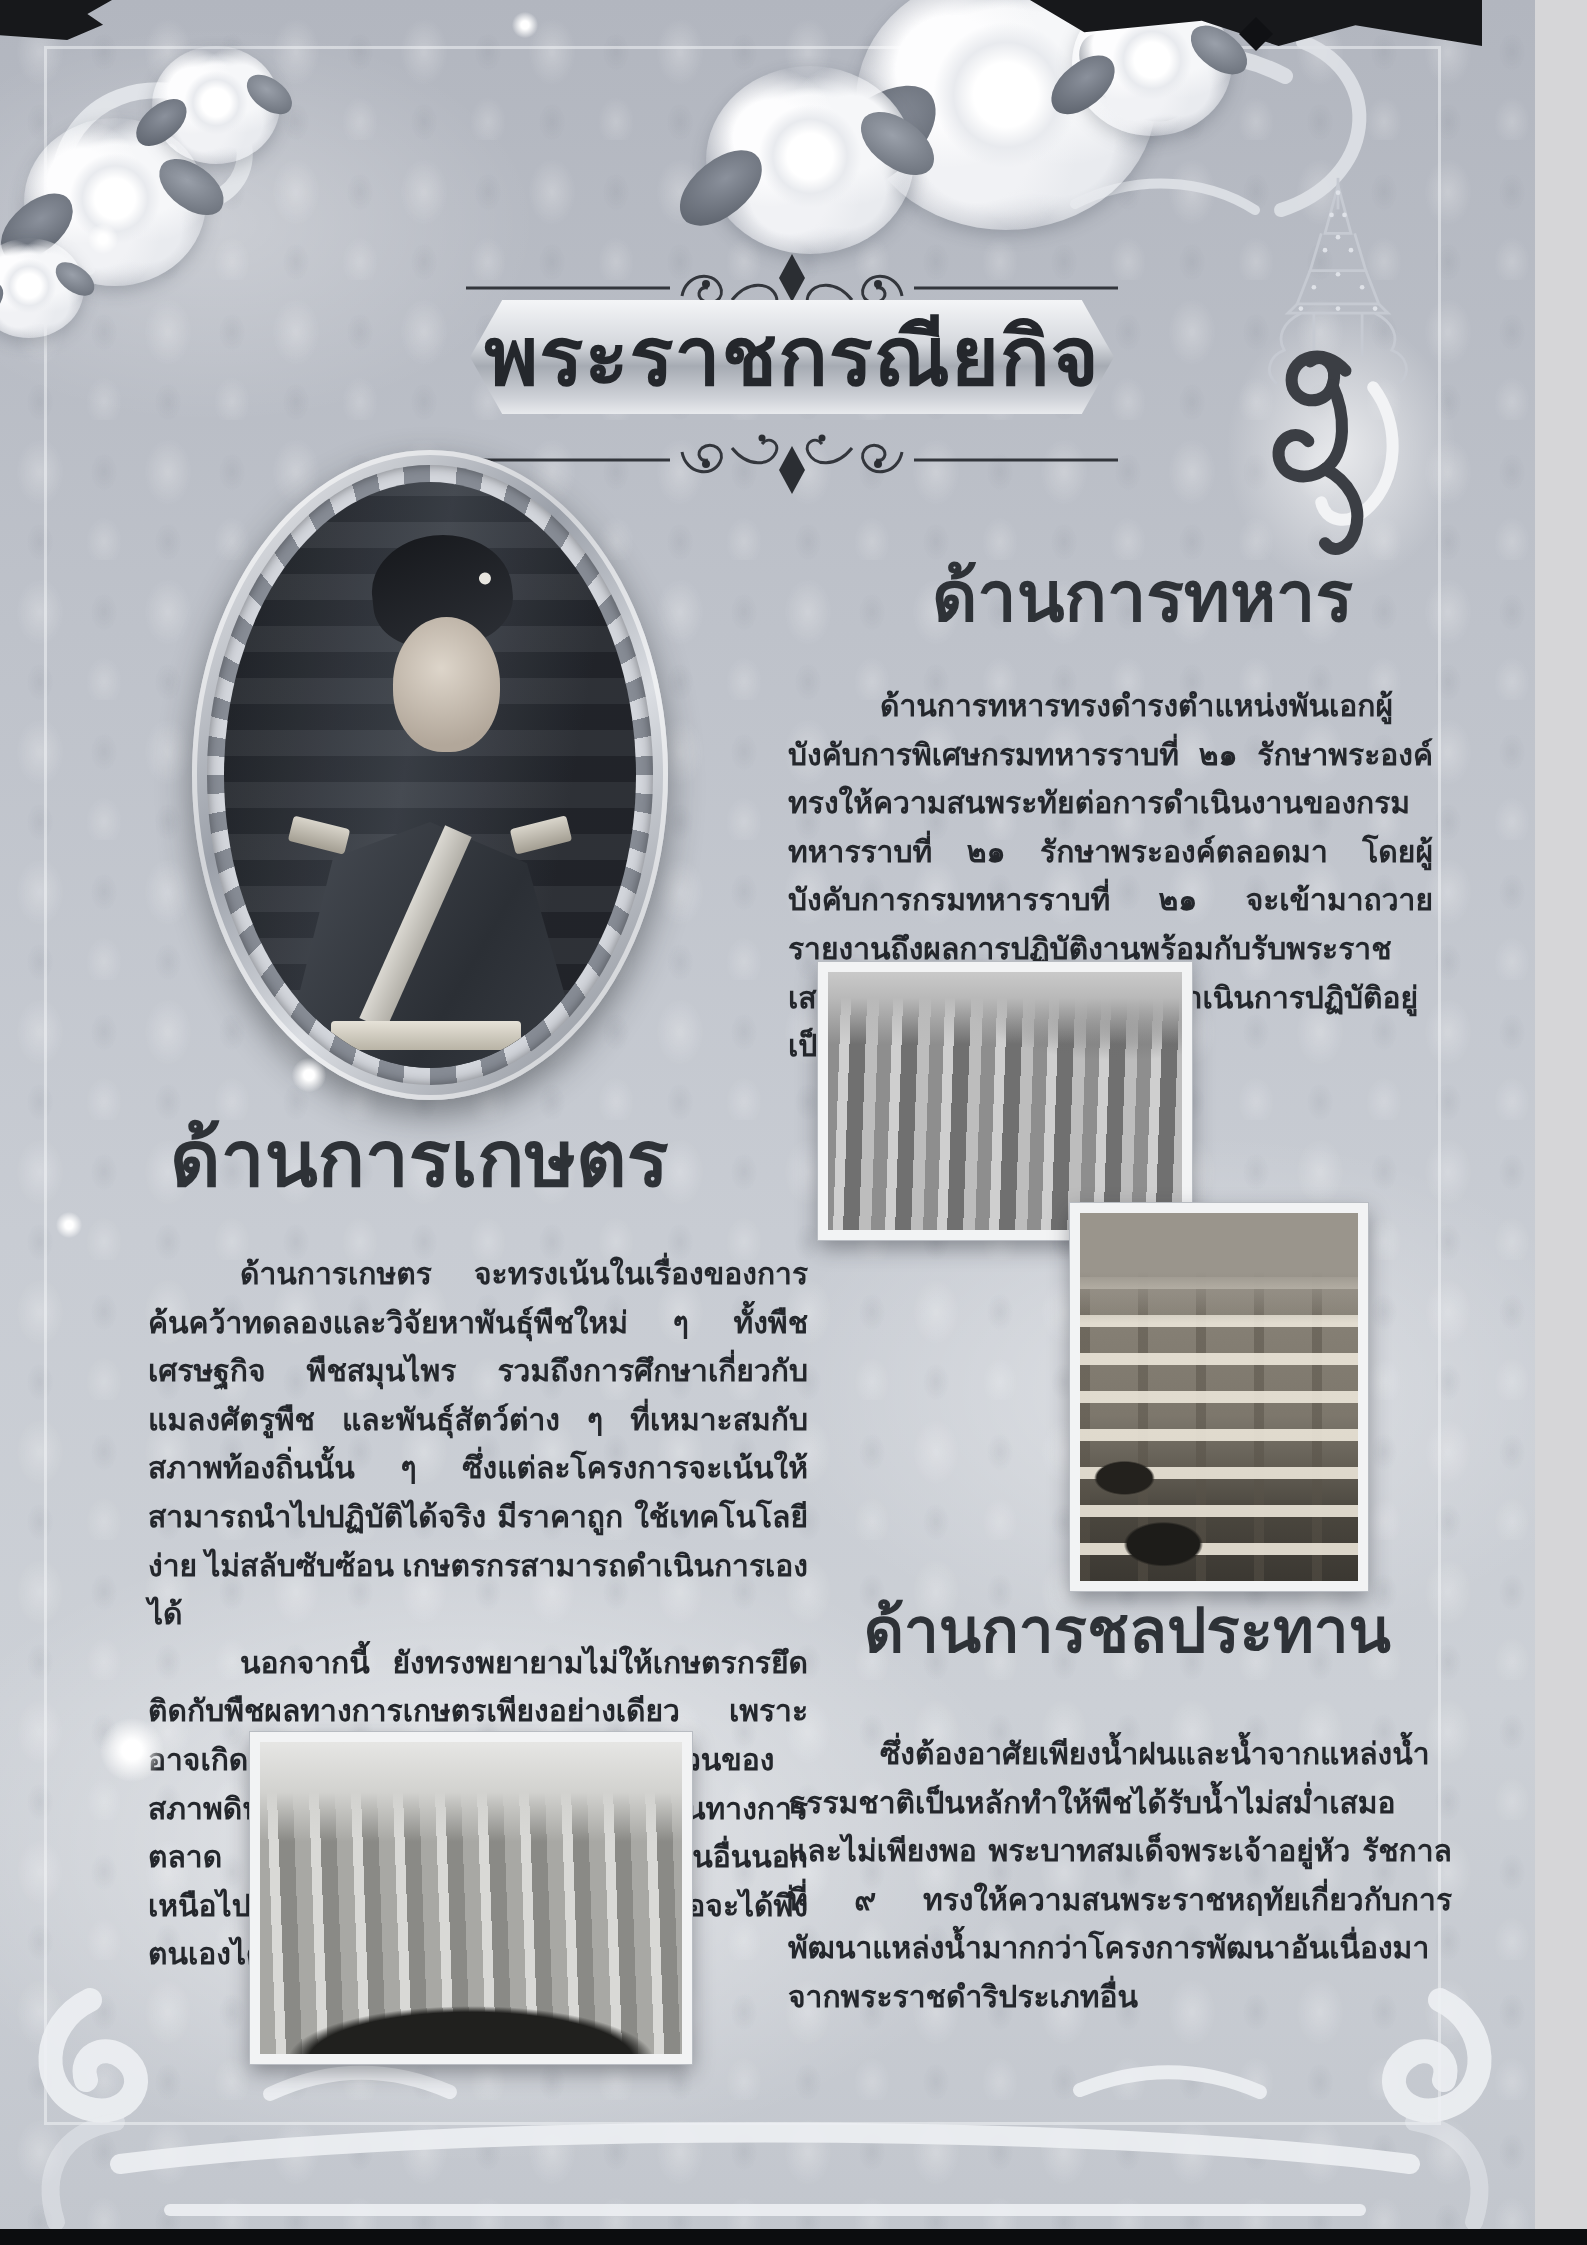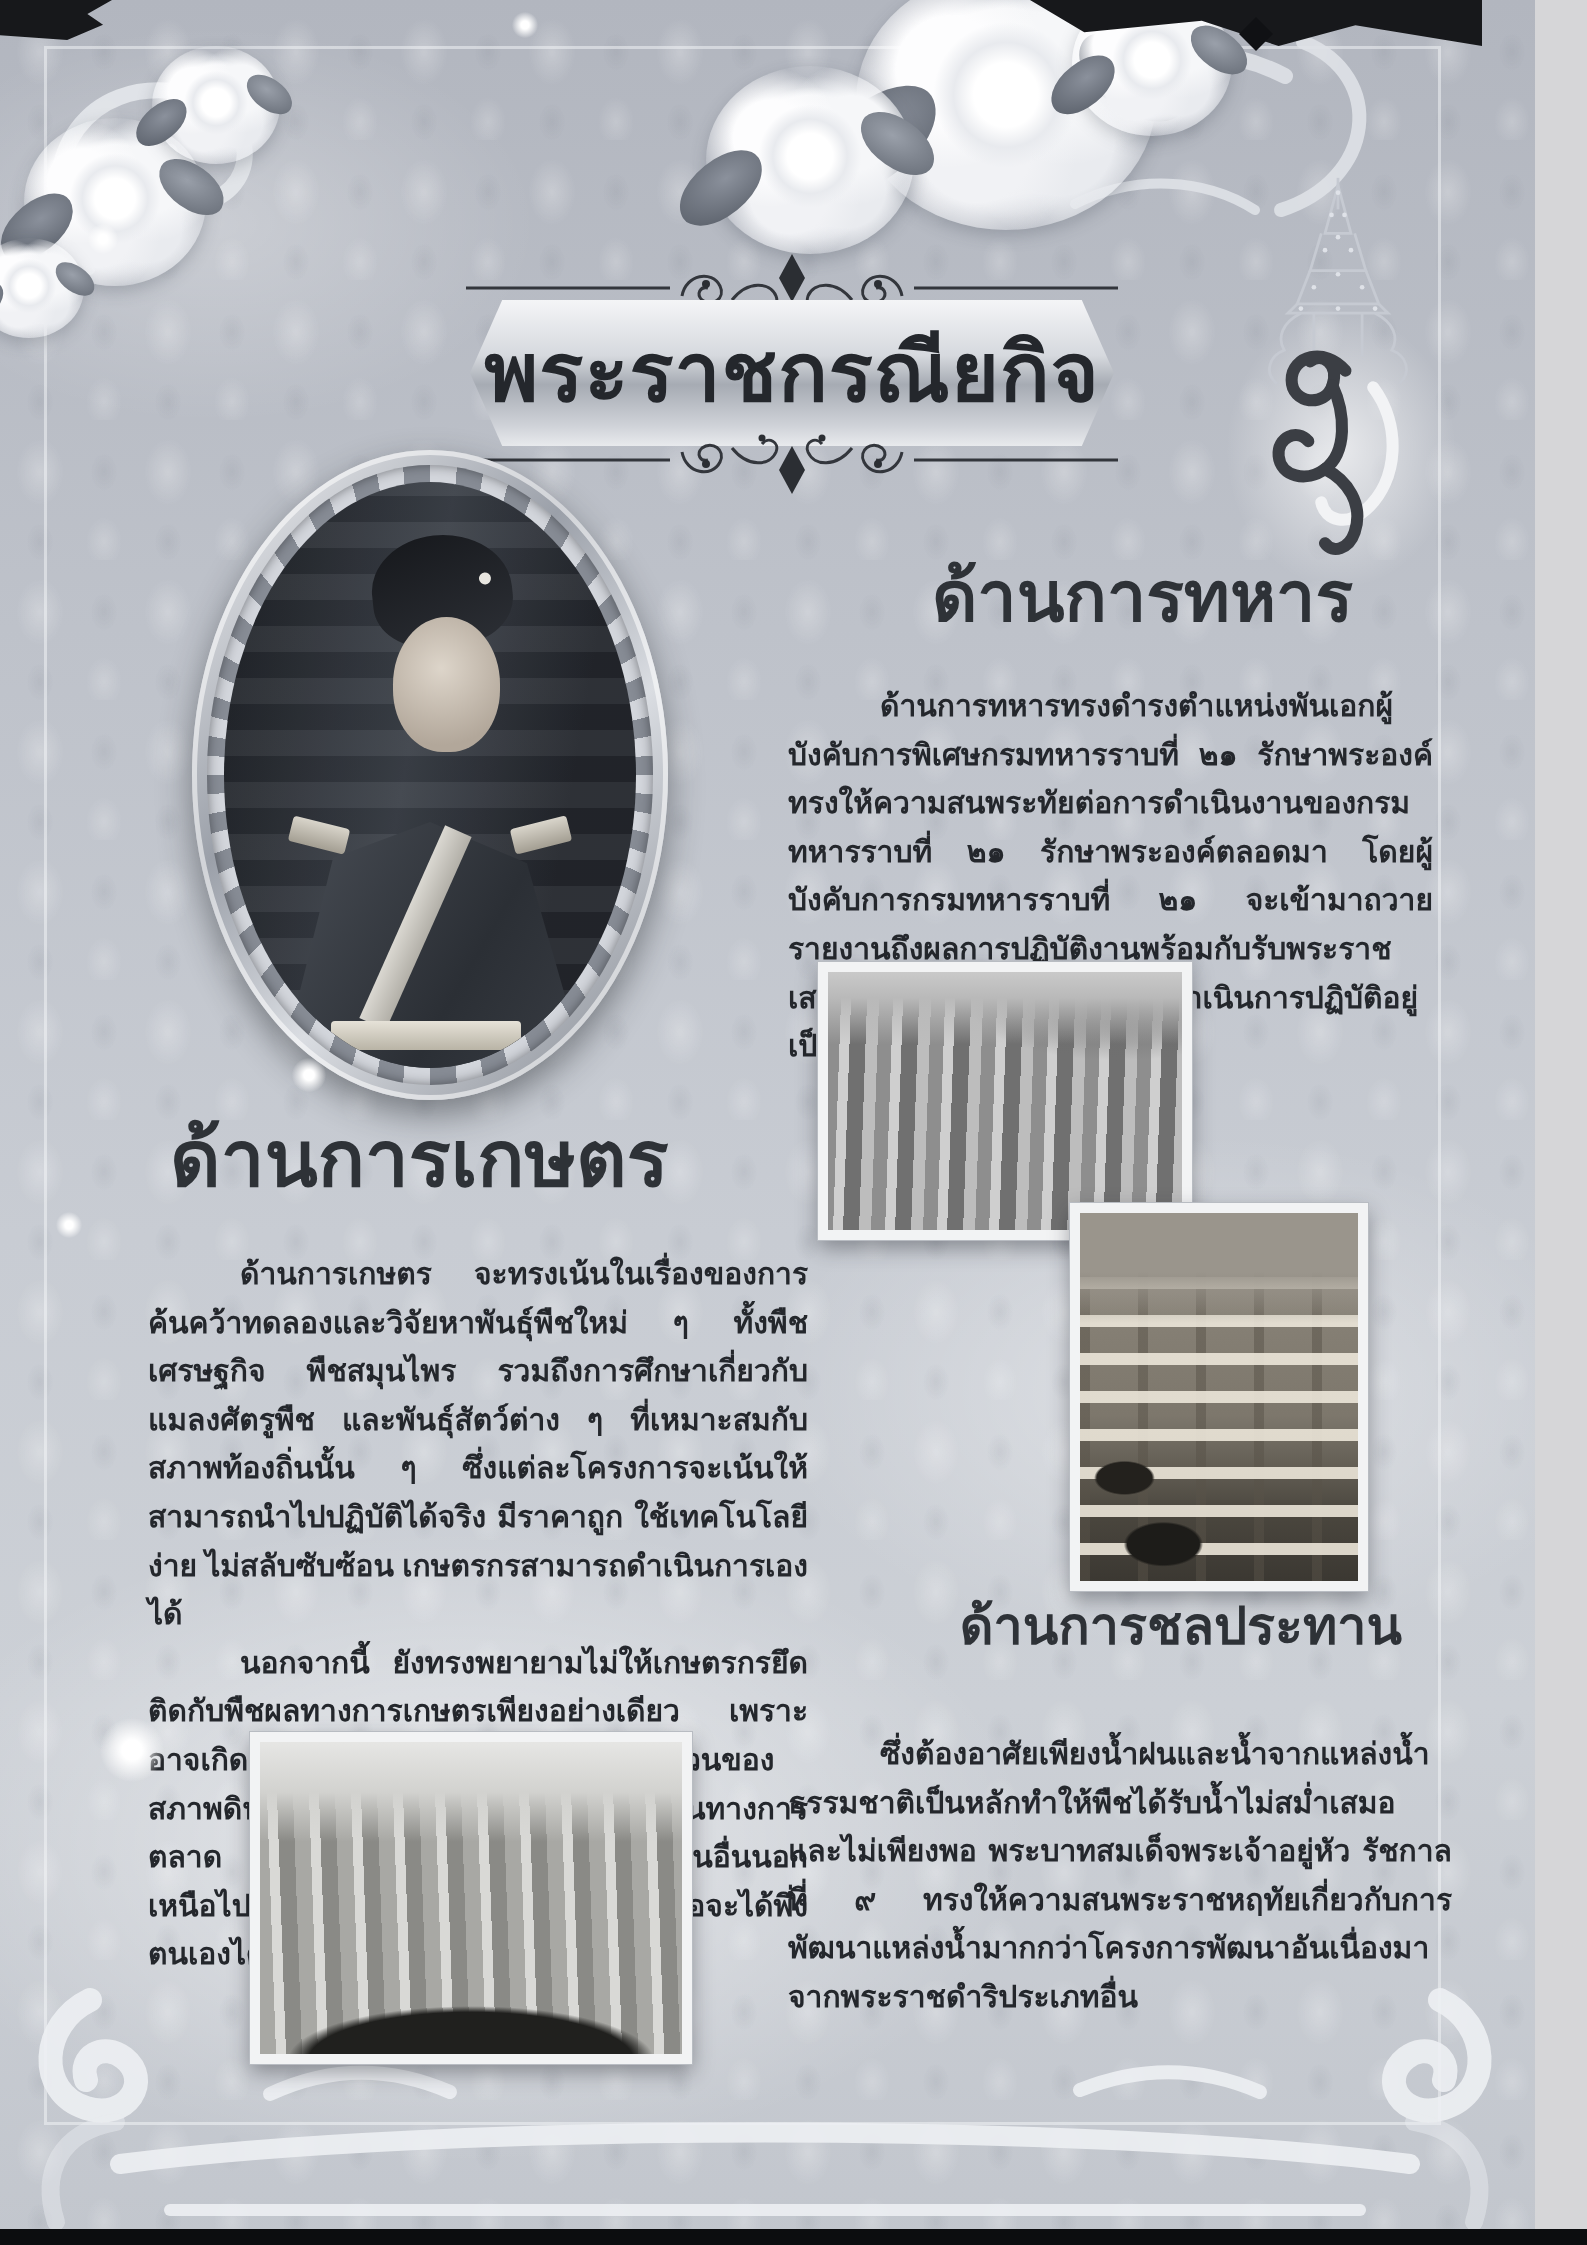--- a/index.html
+++ b/index.html
@@ -46,21 +46,21 @@
   .rose::after{content:"";position:absolute;width:46%;height:30%;left:-16%;top:50%;
     background:radial-gradient(ellipse at 60% 40%, #8b919c, #565c66);
     border-radius:60% 40% 60% 40%;transform:rotate(-32deg);z-index:-1;}
   .rose::before{content:"";position:absolute;width:40%;height:26%;right:-12%;top:28%;
     background:radial-gradient(ellipse at 40% 40%, #9aa0aa, #646a74);
     border-radius:40% 60% 40% 60%;transform:rotate(28deg);z-index:-1;}
   
   .flourish{position:absolute;left:460px;width:664px;height:72px;z-index:5;}
   .flourish.top{top:252px;}
   .flourish.bottom{top:424px;transform:rotate(180deg);}
-  .banner{position:absolute;left:470px;top:300px;width:644px;height:146px;z-index:5;
+  .banner{position:absolute;left:470px;top:300px;width:644px;height:114px;z-index:5;
     clip-path:polygon(0% 50%,5% 0%,95% 0%,100% 50%,95% 100%,5% 100%);
     background:linear-gradient(180deg,#f4f5f7 0%,#d6d9de 38%,#a6abb3 58%,#cfd2d8 86%,#e8eaed 100%);
     display:flex;align-items:center;justify-content:center;
     box-shadow:0 4px 14px rgba(40,44,52,.3);}
   .banner-title{font-size:82px;font-weight:600;color:#24272c;letter-spacing:1px;line-height:1;}
   
   .monogram{position:absolute;left:1236px;top:166px;width:204px;height:402px;z-index:4;}
   .monogram-glow{position:absolute;left:1216px;top:300px;width:250px;height:300px;z-index:3;
     background:radial-gradient(ellipse at 50% 50%, rgba(255,255,255,.65), transparent 65%);}
   
@@ -88,21 +88,21 @@
   .p-belt{position:absolute;left:26%;bottom:3%;width:46%;height:5%;
     background:linear-gradient(180deg,#e6e2d8,#b9b4a6);border-radius:4px;}
   .p-epl,.p-epr{position:absolute;top:58%;width:14%;height:4.5%;background:linear-gradient(#d9d5cb,#a39e92);
     border-radius:4px;}
   .p-epl{left:16%;transform:rotate(14deg);}  .p-epr{right:16%;transform:rotate(-14deg);}
   
   .heading{position:absolute;color:#2e3237;font-weight:600;line-height:1;z-index:6;
     font-family:"Liberation Sans",sans-serif;}
   .h-military{top:562px;right:182px;font-size:70px;}
   .h-agri{top:1120px;left:170px;font-size:78px;}
-  .h-irri{top:1600px;right:133px;font-size:52px;}
+  .h-irri{top:1600px;right:144px;font-size:62px;}
   .textblock{position:absolute;z-index:6;}
   .textblock p{margin:0;font-family:"Liberation Serif",serif;font-weight:700;font-size:30px;
     line-height:1.62;color:#24272c;text-align:justify;text-indent:92px;}
   .t-military{left:788px;top:682px;width:645px;}
   .t-agri{left:148px;top:1250px;width:660px;}
   .t-irri{left:788px;top:1730px;width:664px;}
   
   .photo{position:absolute;background:#f2f3f4;padding:10px;
     box-shadow:0 8px 20px rgba(28,31,38,.4);outline:1px solid #b8bcc2;}
   .photo .ph{width:100%;height:100%;}

